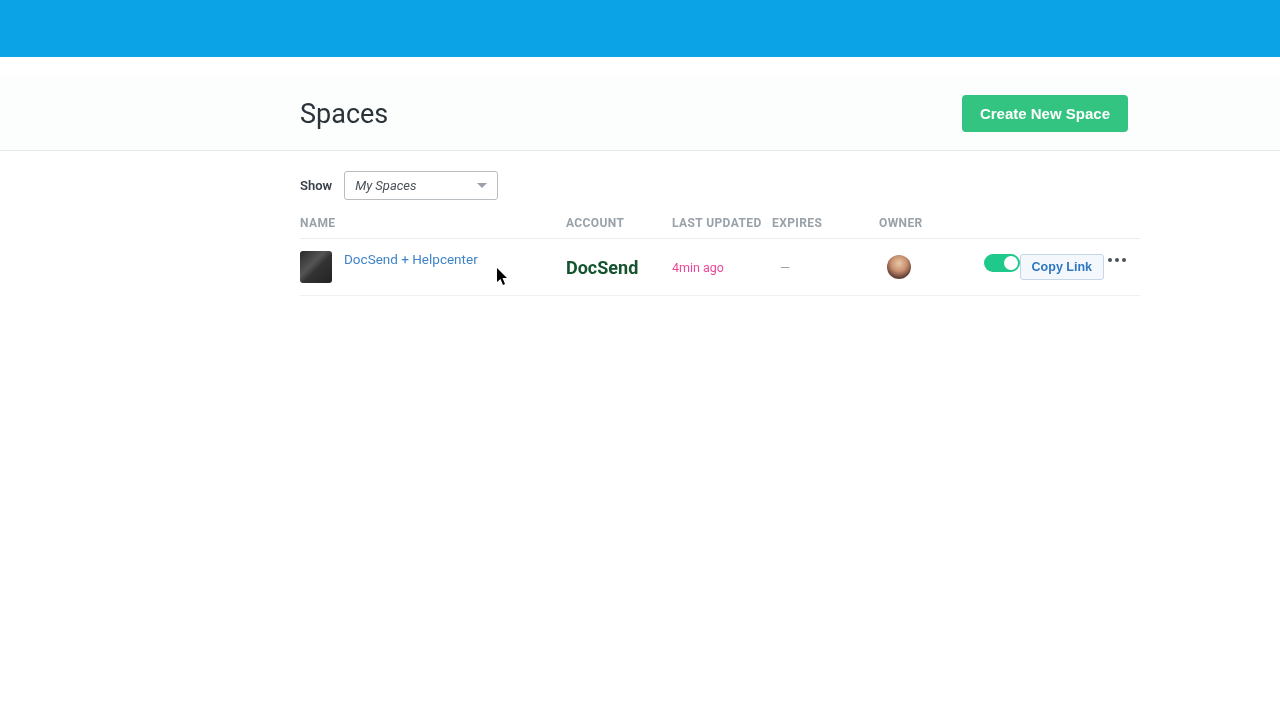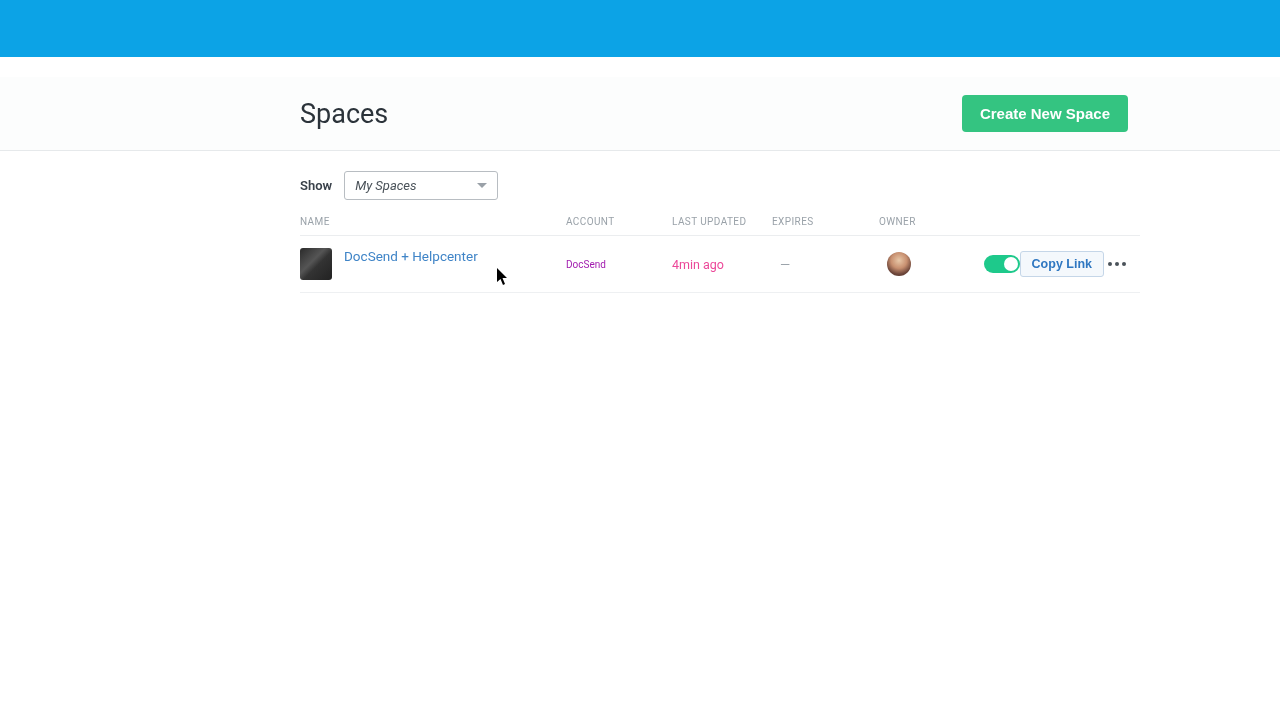--- a/index.html
+++ b/index.html
@@ -80,32 +80,32 @@
     .table {
       margin-left: 300px;
       width: 840px;
     }
     .thead {
       display: flex;
       padding: 10px 0 8px 0;
       border-bottom: 1px solid #ebedef;
     }
     .th {
-      font-size: 10px;
-      font-weight: 400;
+      font-size: 12px;
+      font-weight: 700;
       letter-spacing: 0.4px;
       color: #9aa2a9;
       text-transform: uppercase;
     }
     .col-name    { width: 266px; }
     .col-account { width: 106px; }
     .col-updated { width: 100px; }
     .col-expires { width: 107px; }
     .col-owner   { width: 82px;  }
-    .col-actions { flex: 1; display: flex; align-items: center; justify-content: flex-end; gap: 0; padding-right: 10px; }
+    .col-actions { flex: 1; display: flex; justify-content: flex-end; gap: 0; padding-right: 10px; }
     .trow {
       display: flex;
       align-items: center;
       padding: 12px 0;
       border-bottom: 1px solid #eef0f2;
     }
     .thumb {
       width: 32px; height: 32px;
       border-radius: 3px;
       background: linear-gradient(135deg, #2a2a2a 0%, #555 40%, #333 55%, #222 100%);
@@ -115,21 +115,21 @@
     .name-cell {
       width: 266px;
       display: flex;
       align-items: flex-start;
     }
     .link-text {
       color: #3f84c7;
       font-size: 13.5px;
       cursor: pointer;
     }
-    .account-cell { width: 106px; font-size: 10px; color: #a21caf; cursor: pointer; }
+    .account-cell { width: 106px; font-size: 18px; color: #14532d; cursor: pointer; font-weight: bold; }
     .updated-cell { width: 108px; font-size: 12.5px; color: #ec4899; }
     .expires-cell { width: 107px; font-size: 13px; color: #9aa2a9; }
     .owner-cell   { width: 82px; display: flex; align-items: center; }
     .avatar {
       width: 24px; height: 24px; border-radius: 50%;
       background: radial-gradient(circle at 50% 35%, #e8c8a8 0%, #c89070 40%, #6d463a 70%, #4a3028 100%);
     }
     .toggle {
       width: 36px; height: 18px;
       background: #1ec98b;

